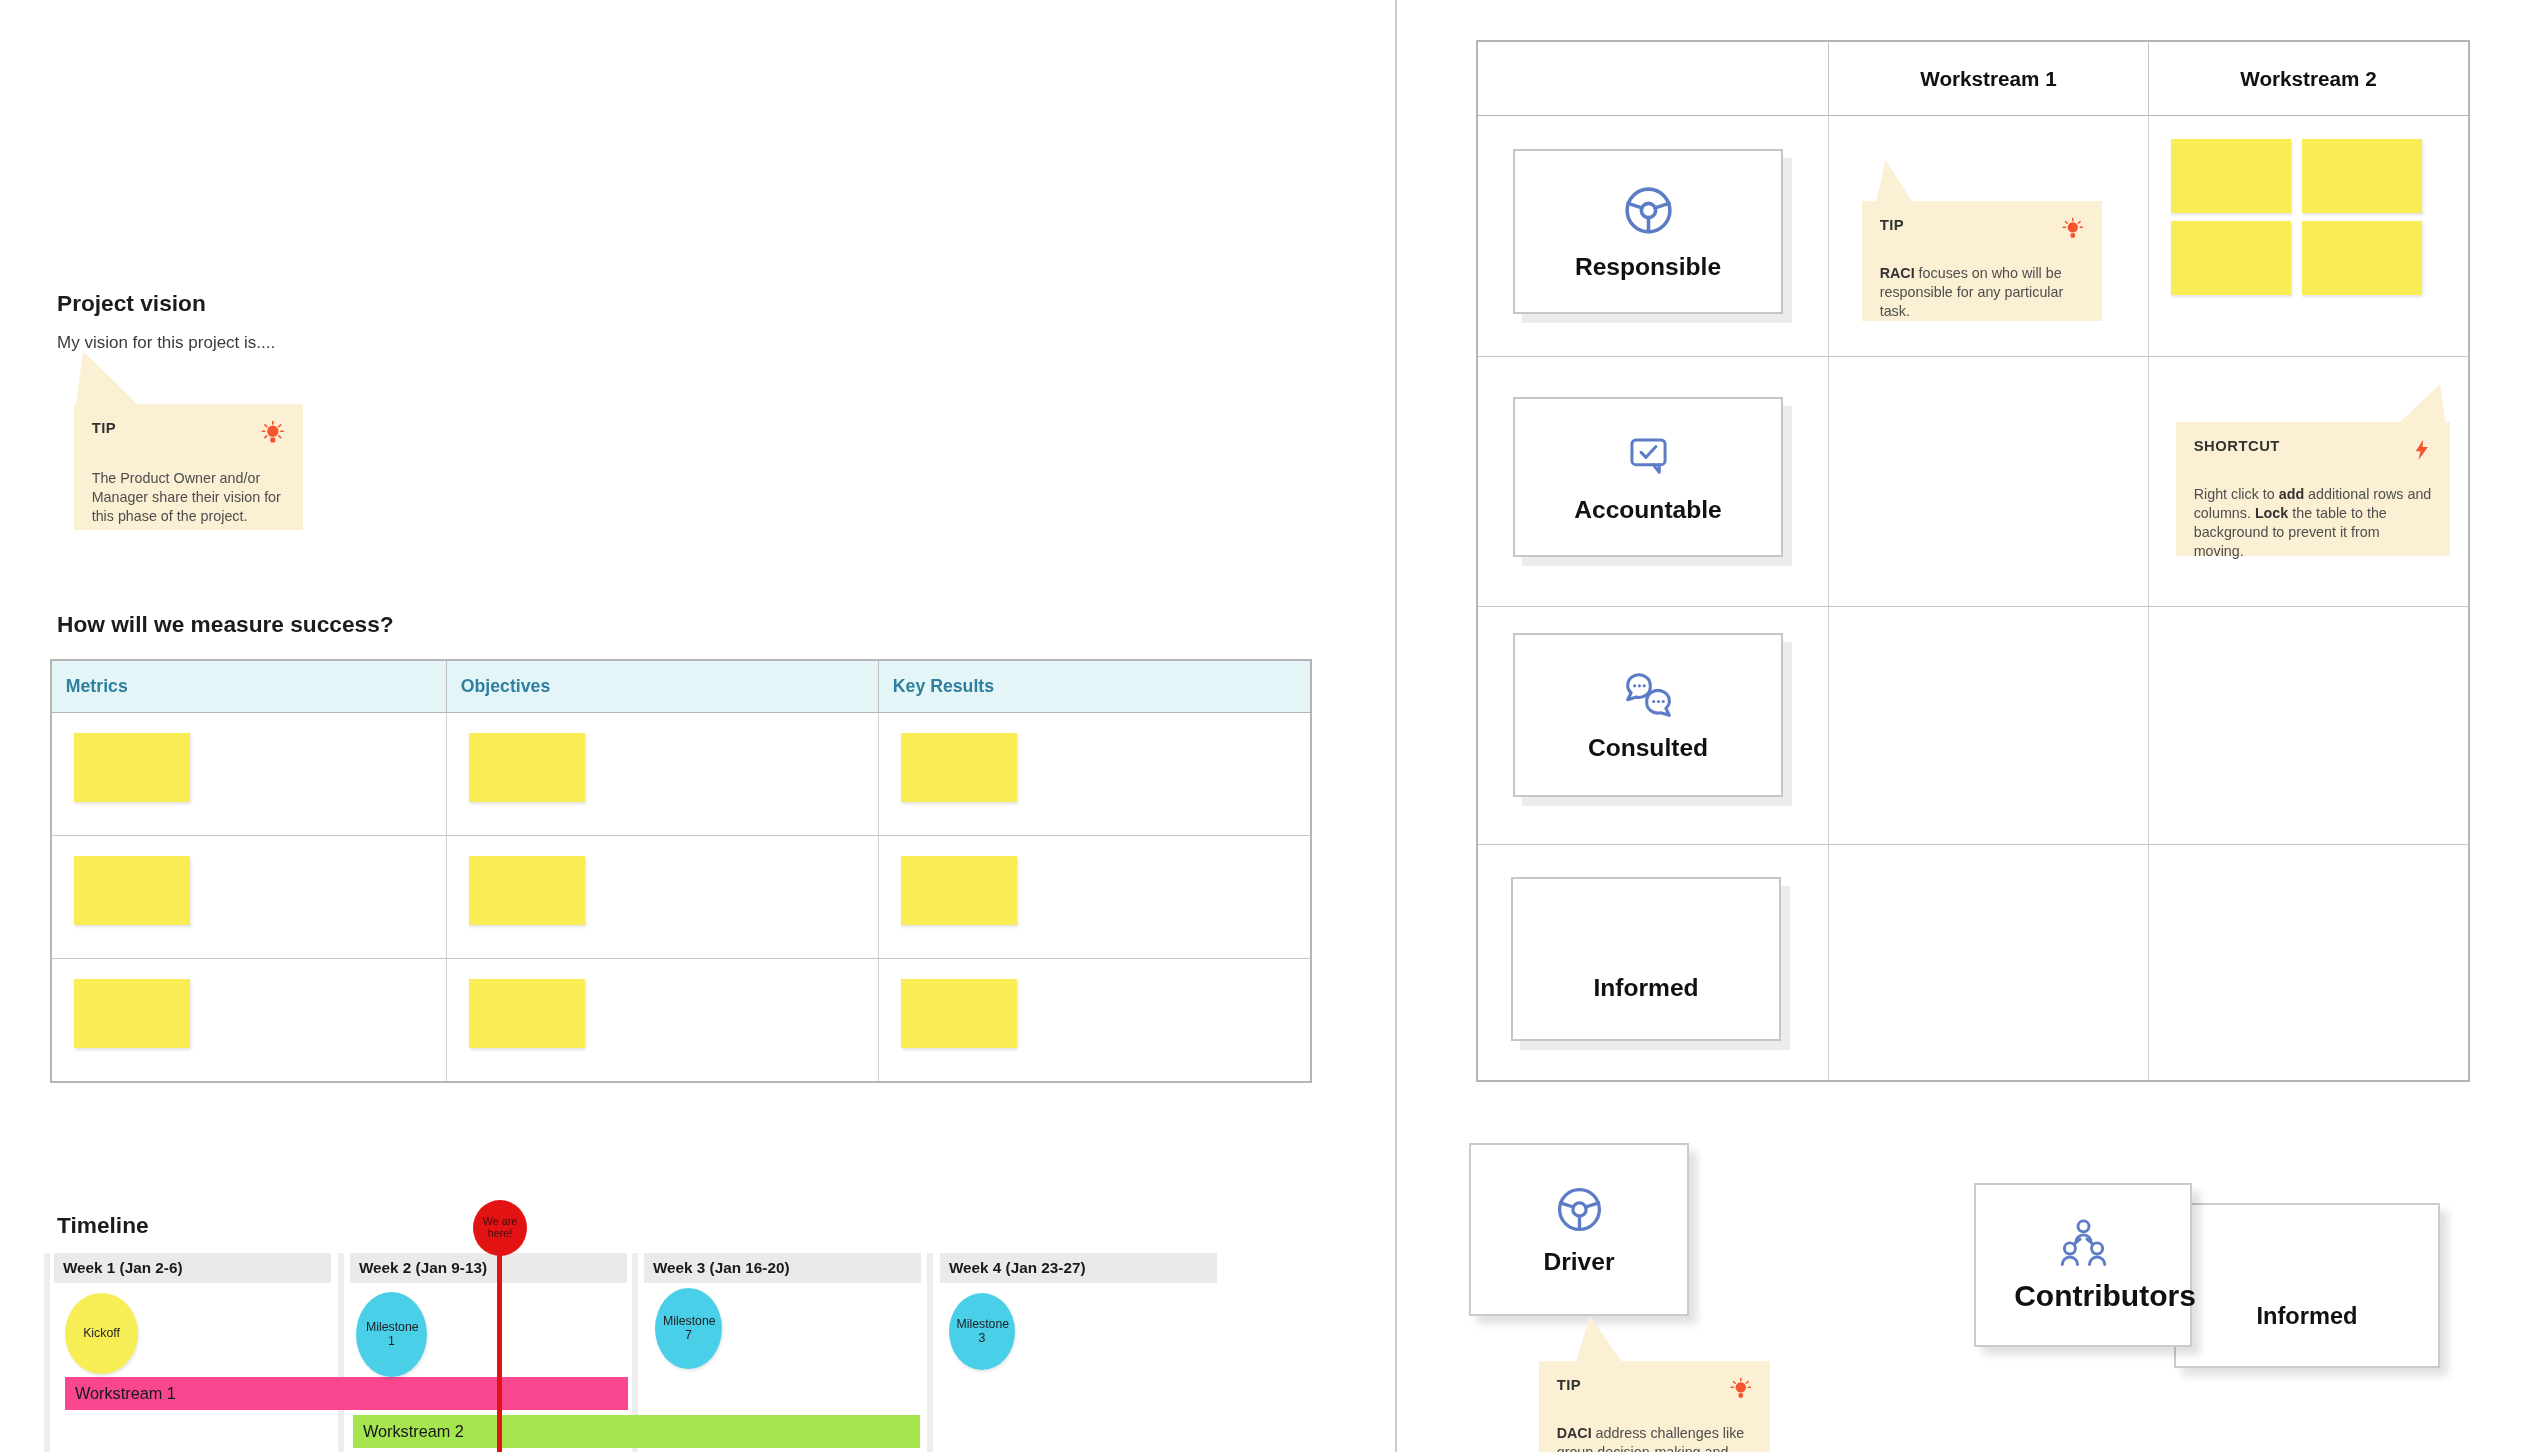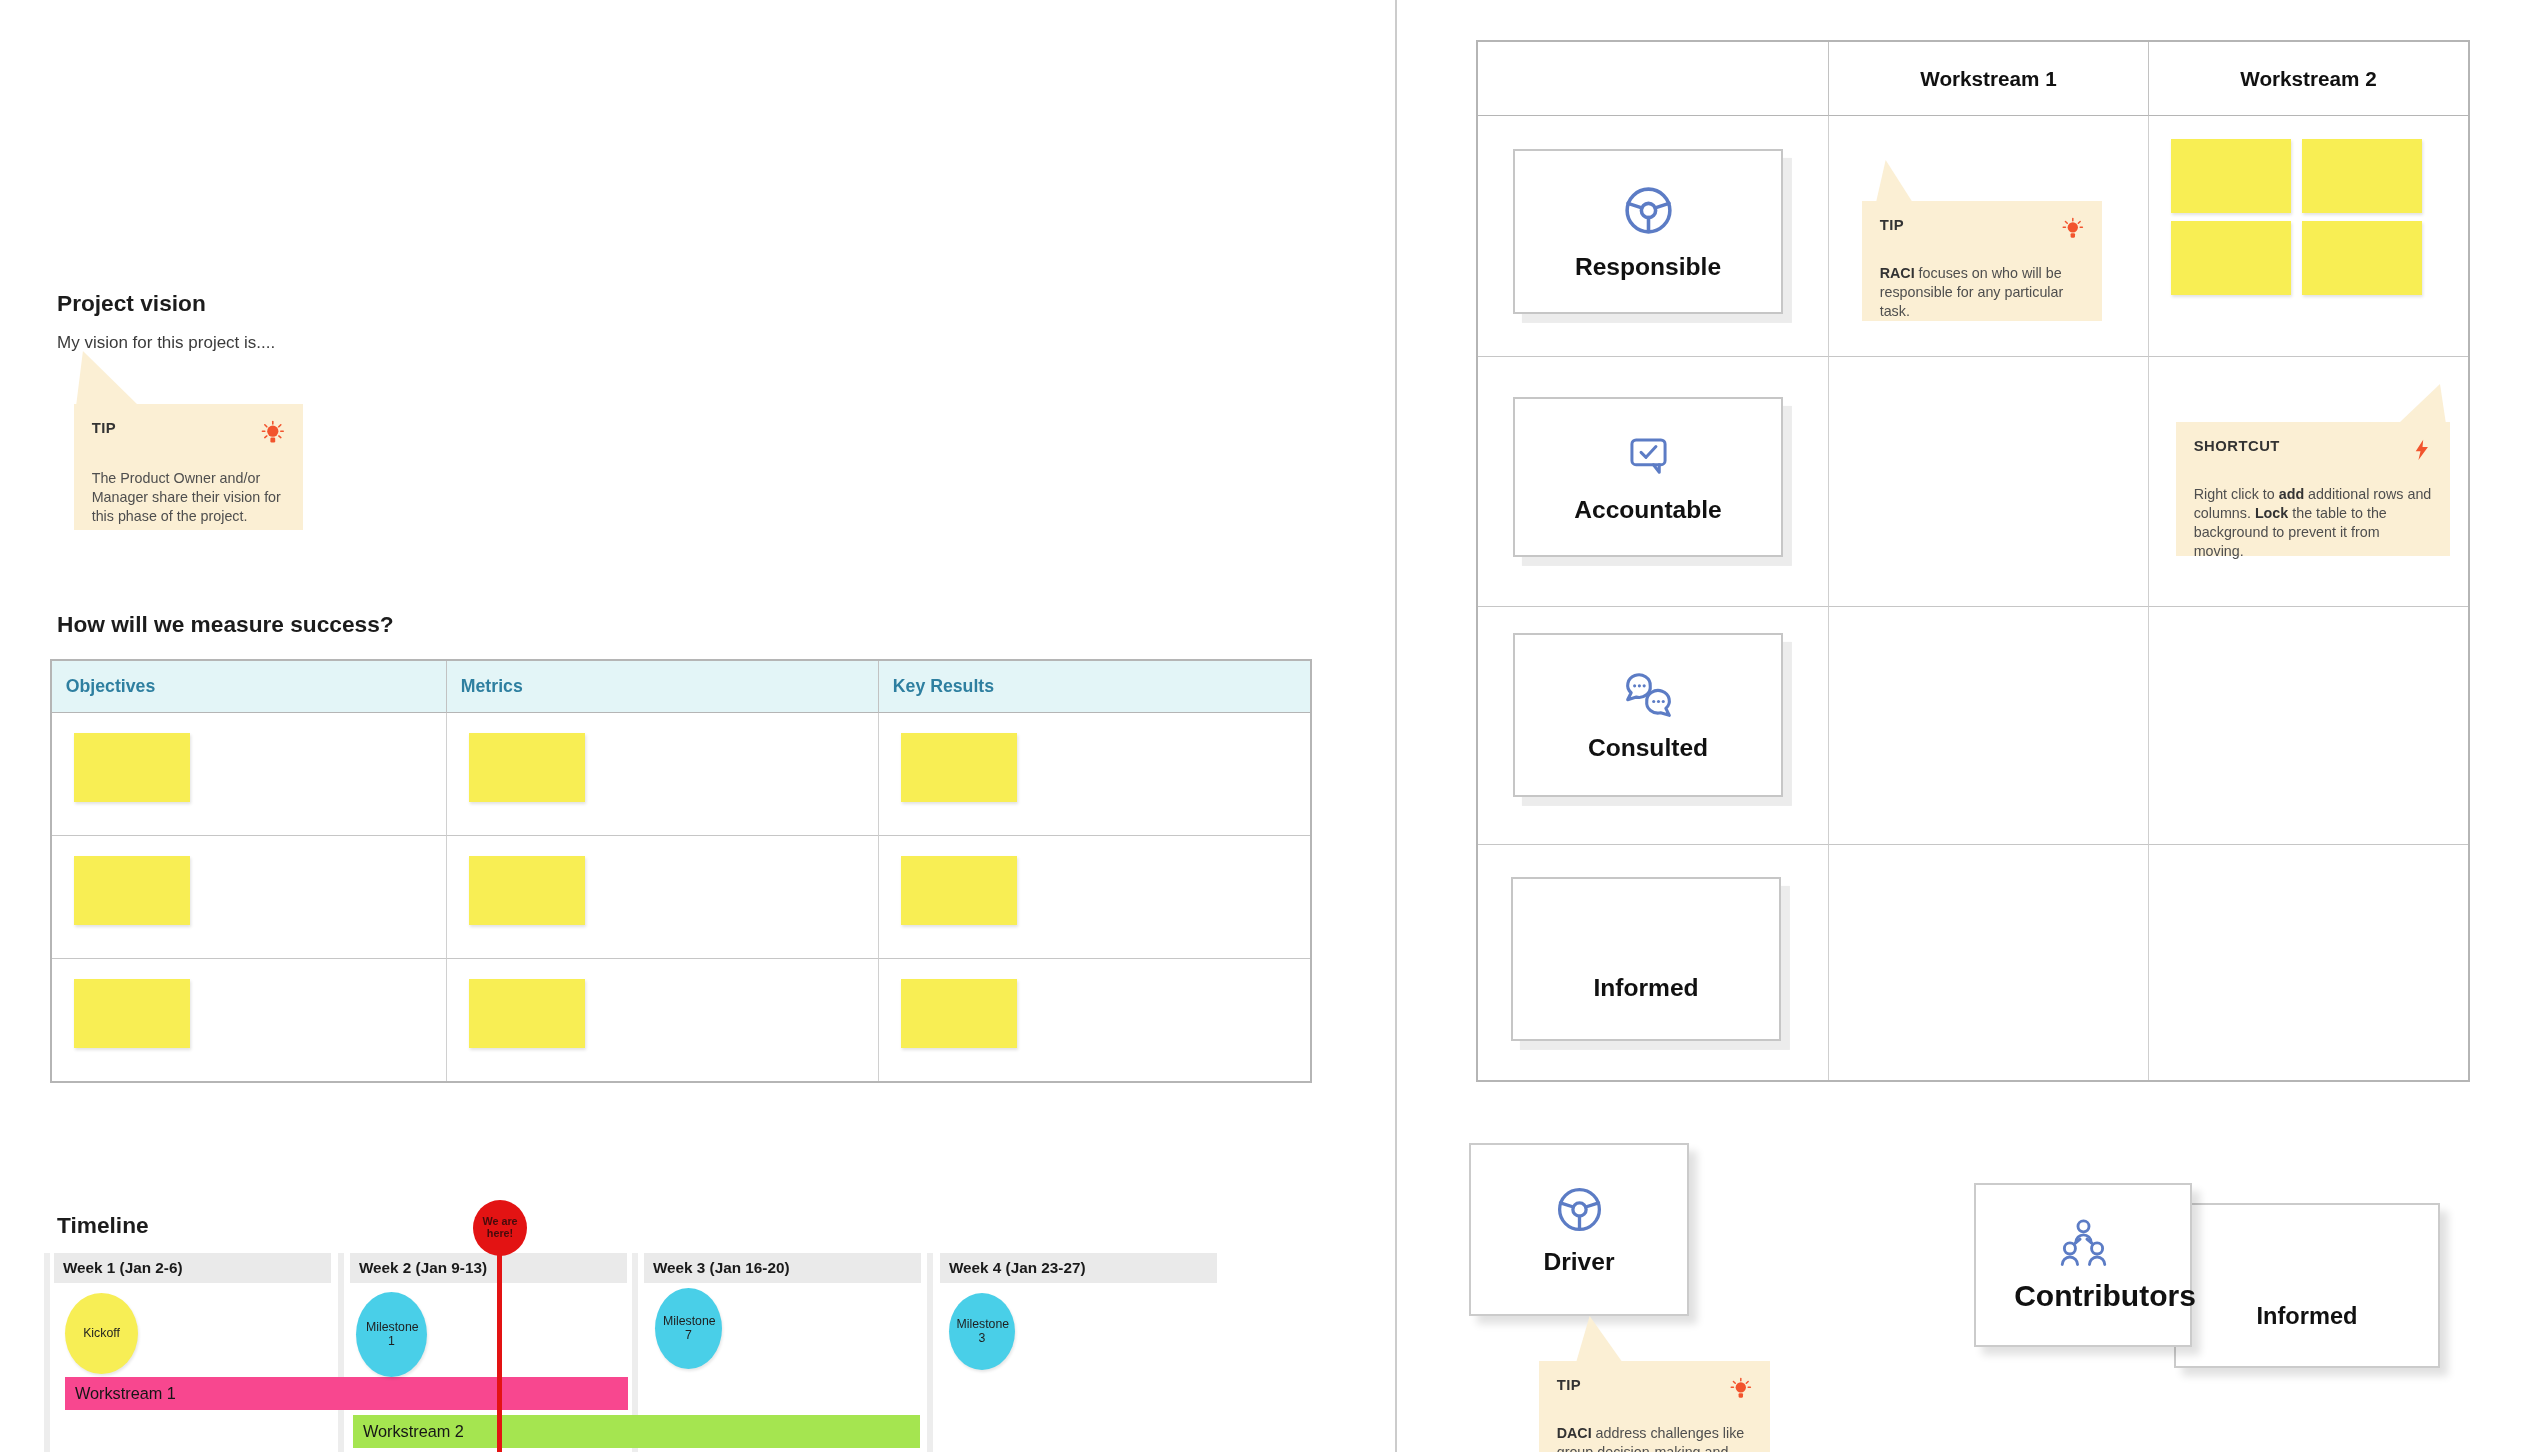--- a/index.html
+++ b/index.html
@@ -90,22 +90,22 @@
           <rect x="13" y="22" width="6" height="6" rx="1.5" fill="#F2542D"></rect>
         </svg>
       </span>
     </div>
     <div class="c-body">The Product Owner and/or Manager share their vision for this phase of the project.</div>
   </div>
 
   <div class="abs h1" style="left:57px;top:611px;">How will we measure success?</div>
 
   <div class="abs stable" style="left:50px;top:659px;width:1262px;height:424px;">
+    <div class="sth">Metrics</div>
     <div class="sth">Objectives</div>
-    <div class="sth">Metrics</div>
     <div class="sth">Key Results</div>
 
     <div class="stc">
         <div class="sticky"></div>
       </div>
     <div class="stc">
         <div class="sticky"></div>
       </div>
     <div class="stc">
         <div class="sticky"></div>
@@ -158,21 +158,21 @@
   <div class="abs m-circle" style="left:655px;top:1288px;width:67px;height:81px;background:#49CFE8;">
     <span style="width:51px;">Milestone 7</span>
   </div>
   <div class="abs m-circle" style="left:949px;top:1293px;width:66px;height:77px;background:#49CFE8;">
     <span style="width:51px;">Milestone 3</span>
   </div>
 
   <div class="abs" style="left:497px;top:1255px;width:4.9px;height:197px;background:#E31313;"></div>
   <div class="abs" style="left:473px;top:1200px;width:54px;height:56px;border-radius:50%;background:#E31313;
        display:flex;align-items:center;justify-content:center;text-align:center;">
-    <span style="font-size:10.8px;font-weight:bold;color:#450c0c;line-height:11.8px;width:41px;">We are here!</span>
+    <span style="font-size:10.8px;font-weight:normal;color:#450c0c;line-height:11.8px;width:41px;">We are here!</span>
   </div>
 
   <div class="abs divider-v" style="left:1395px;top:0;width:2px;height:1452px;"></div>
 
   <div class="abs rtable" style="left:1476px;top:40px;width:994px;height:1042px;">
     <div class="rth"></div>
     <div class="rth">Workstream 1</div>
     <div class="rth">Workstream 2</div>
 
     <div class="rtc"></div>

